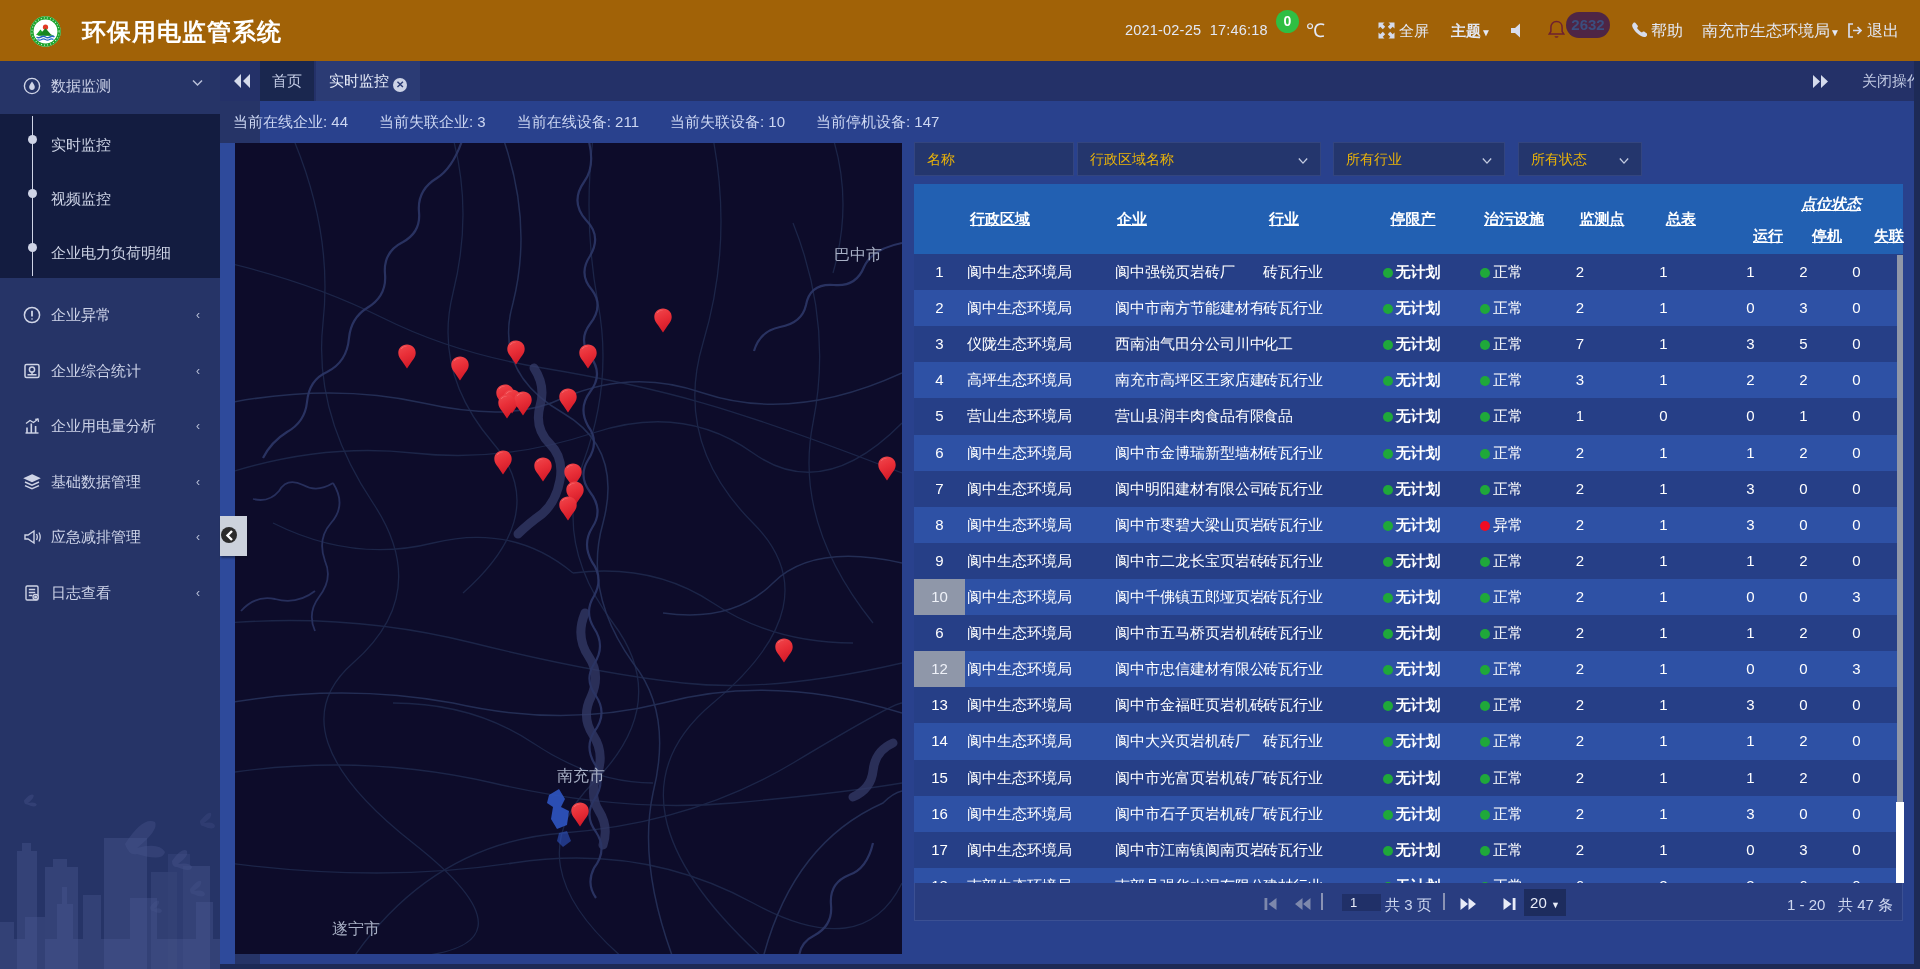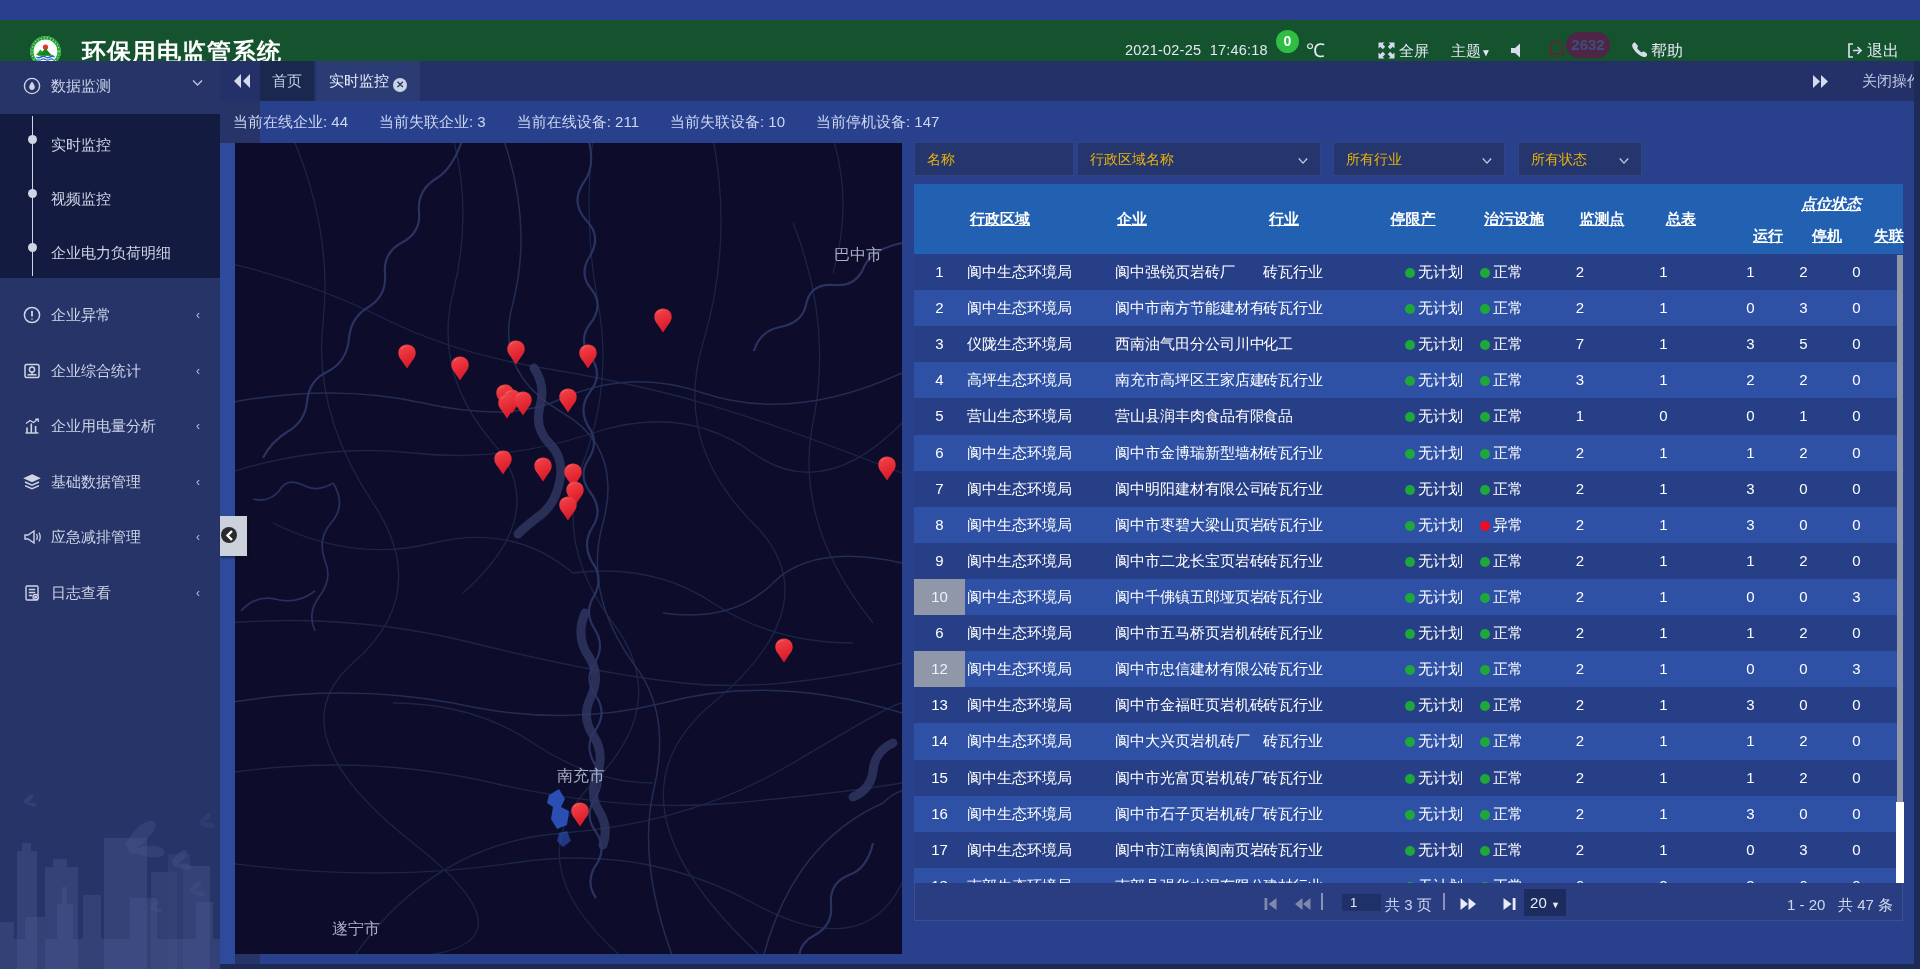--- a/index.html
+++ b/index.html
@@ -1,20 +1,20 @@
 <!DOCTYPE html>
 <html><head>
 <meta charset="utf-8">
 <style>
 html,body{margin:0;padding:0;background:#192755;}
 *{box-sizing:border-box;font-family:"Liberation Sans",sans-serif;}
 #page{position:relative;width:1920px;height:969px;overflow:hidden;background:#29418d;}
 
 
-#header{position:absolute;left:0;top:0;width:1920px;height:73px;background:#14532d;color:#fff;margin-top:20px;}
+#header{position:absolute;left:0;top:0;width:1920px;height:73px;background:#a16207;color:#fff;}
 #title{position:absolute;left:82px;top:16px;font-size:24px;font-weight:bold;letter-spacing:1px;color:#fff;}
 .hitem{position:absolute;top:0;height:61px;line-height:61px;color:#e3e8f5;font-size:15px;}
 
 
 #sidebar{position:absolute;left:0;top:61px;width:260px;height:908px;background:#263467;overflow:hidden;}
 .mitem{position:absolute;left:0;width:220px;height:40px;color:#cdd3e8;font-size:15px;}
 .mitem .txt{position:absolute;left:51px;top:50%;transform:translateY(-50%);}
 .mitem .arr{position:absolute;right:20px;top:50%;transform:translateY(-50%);font-size:12px;color:#b9c0d8;}
 .mitem svg{position:absolute;left:23px;top:50%;transform:translateY(-50%);}
 #submenu{position:absolute;left:0;top:53px;width:220px;height:164px;background:#131c40;}
@@ -44,21 +44,21 @@
 .th{position:absolute;transform:translateX(-50%);white-space:nowrap;text-decoration:underline;}
 #tbody{position:absolute;left:9px;top:111px;width:989px;height:632px;overflow:hidden;}
 .row{position:relative;width:989px;height:36.114px;color:#fff;font-size:15px;}
 .row.odd{background:#263f87;}
 .row.even{background:#2e51a5;}
 .cell{position:absolute;top:0;height:36px;line-height:36px;white-space:nowrap;overflow:hidden;}
 .c1{left:0;width:51px;text-align:center;}
 .c2{left:53px;width:148px;}
 .c3{left:201px;width:148px;}
 .c4{left:349px;width:111px;}
-.c5{left:446px;width:103px;text-align:right;}
+.c5{left:446px;width:103px;text-align:center;font-weight:bold;}
 .c6{left:549px;width:77px;text-align:center;}
 .c7{left:626px;width:80px;text-align:center;}
 .c8{left:706px;width:87px;text-align:center;}
 .c9{left:800px;width:73px;text-align:center;}
 .c10{left:863px;width:53px;text-align:center;}
 .c11{left:906px;width:73px;text-align:center;}
 .hl{background:#8f97a9;color:#eef1f8;}
 .dot{display:inline-block;width:10px;height:10px;border-radius:50%;margin-right:3px;vertical-align:-1px;}
 .gd{background:#1fa83a;}
 .rd{background:#f00c22;}
@@ -90,33 +90,34 @@
     <span class="hitem" style="left:1125px;font-size:14.5px;letter-spacing:0.2px;">2021-02-25&nbsp; 17:46:18</span>
     <span style="position:absolute;left:1276px;top:10px;width:23px;height:23px;border-radius:50%;background:#2fbe43;color:#fff;font-size:14px;font-weight:bold;line-height:23px;text-align:center;">0</span>
     <span class="hitem" style="left:1306px;font-size:19px;">℃</span>
     <svg style="position:absolute;left:1378px;top:22px;" width="17" height="17" viewBox="0 0 17 17" fill="#d5dbec">
       <path d="M0.5 0.5 L6.5 0.5 L4.7 2.3 L7.2 4.8 L4.8 7.2 L2.3 4.7 L0.5 6.5 Z"></path>
       <path d="M16.5 0.5 L16.5 6.5 L14.7 4.7 L12.2 7.2 L9.8 4.8 L12.3 2.3 L10.5 0.5 Z"></path>
       <path d="M16.5 16.5 L10.5 16.5 L12.3 14.7 L9.8 12.2 L12.2 9.8 L14.7 12.3 L16.5 10.5 Z"></path>
       <path d="M0.5 16.5 L0.5 10.5 L2.3 12.3 L4.8 9.8 L7.2 12.2 L4.7 14.7 L6.5 16.5 Z"></path>
     </svg>
     <span class="hitem" style="left:1399px;">全屏</span>
-    <span class="hitem" style="left:1451px;font-weight:normal;">主题<span style="font-size:10px;">▼</span></span>
+    <span class="hitem" style="left:1451px;font-weight:bold;">主题<span style="font-size:10px;">▼</span></span>
     <svg style="position:absolute;left:1510px;top:22px;" width="16" height="17" viewBox="0 0 16 17">
       <path d="M1 6 L5 6 L10 1.5 L10 15.5 L5 11 L1 11 Z" fill="#d7dcEC"></path>
     </svg>
     <svg style="position:absolute;left:1548px;top:20px;" width="17" height="19" viewBox="0 0 17 19">
       <path d="M8.5 1.5 c-3.4 0 -5.6 2.5 -5.6 5.8 l0 4.2 -1.7 2.6 14.6 0 -1.7 -2.6 0 -4.2 c0 -3.3 -2.2 -5.8 -5.6 -5.8z" fill="none" stroke="#6e2030" stroke-width="1.5"></path>
       <path d="M6.4 16.2 a2.2 2.2 0 0 0 4.2 0z" fill="#6e2030"></path>
     </svg>
     <span style="position:absolute;left:1566px;top:12px;width:44px;height:26px;border-radius:13px;background:#4e2545;color:#3b4e7e;font-size:15px;font-weight:bold;line-height:26px;text-align:center;">2632</span>
     <svg style="position:absolute;left:1632px;top:22px;" width="15" height="15" viewBox="0 0 15 15">
       <path d="M3.3 0.8 C2.6 0.4 1.9 0.5 1.4 1 L0.8 1.7 c-0.8 0.9 -0.9 2.4 0 4.1 c0.9 1.8 2.4 3.7 4.4 5.5 c2 1.8 4 3 5.7 3.5 c1.5 0.5 2.8 0.3 3.5 -0.5 l0.6 -0.7 c0.5 -0.6 0.4 -1.5 -0.2 -2 l-2.3 -1.9 c-0.5 -0.4 -1.3 -0.4 -1.8 0.1 l-0.7 0.7 c-1 -0.6 -1.9 -1.3 -2.8 -2.1 C6.3 7.6 5.6 6.8 5 5.9 l0.6 -0.7 c0.5 -0.5 0.5 -1.3 0 -1.8z" fill="#d7dcec"></path>
     </svg>
     <span class="hitem" style="left:1651px;font-size:16px;">帮助</span>
+    <span class="hitem" style="left:1702px;font-size:16px;">南充市生态环境局<span style="font-size:10px;">▼</span></span>
     <svg style="position:absolute;left:1847px;top:23px;" width="15" height="15" viewBox="0 0 15 15" fill="none" stroke="#d7dcec" stroke-width="1.7">
       <path d="M6 1 L2 1 L2 14 L6 14"></path>
       <path d="M6 7.5 L13.5 7.5 M10.5 4 L14 7.5 L10.5 11"></path>
     </svg>
     <span class="hitem" style="left:1867px;font-size:16px;">退出</span>
   </div>
 
   <div id="sidebar">
     <div class="mitem" style="top:5px;">
       <svg width="18" height="18" viewBox="0 0 18 18" fill="none" stroke="#cfd4e6" stroke-width="1.4">

